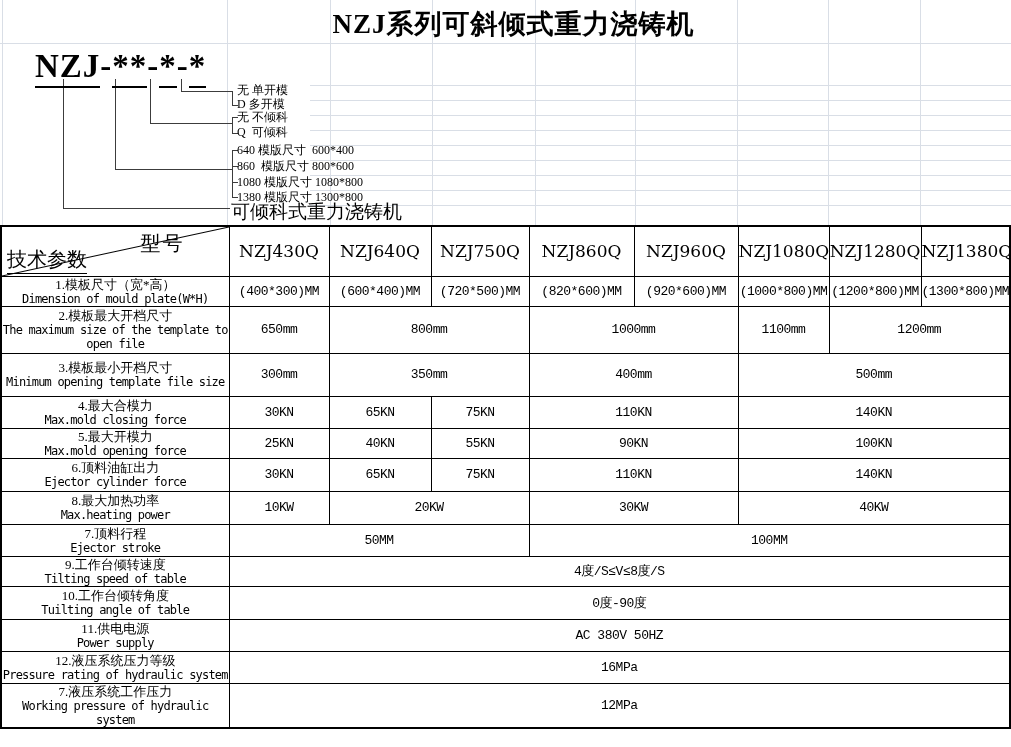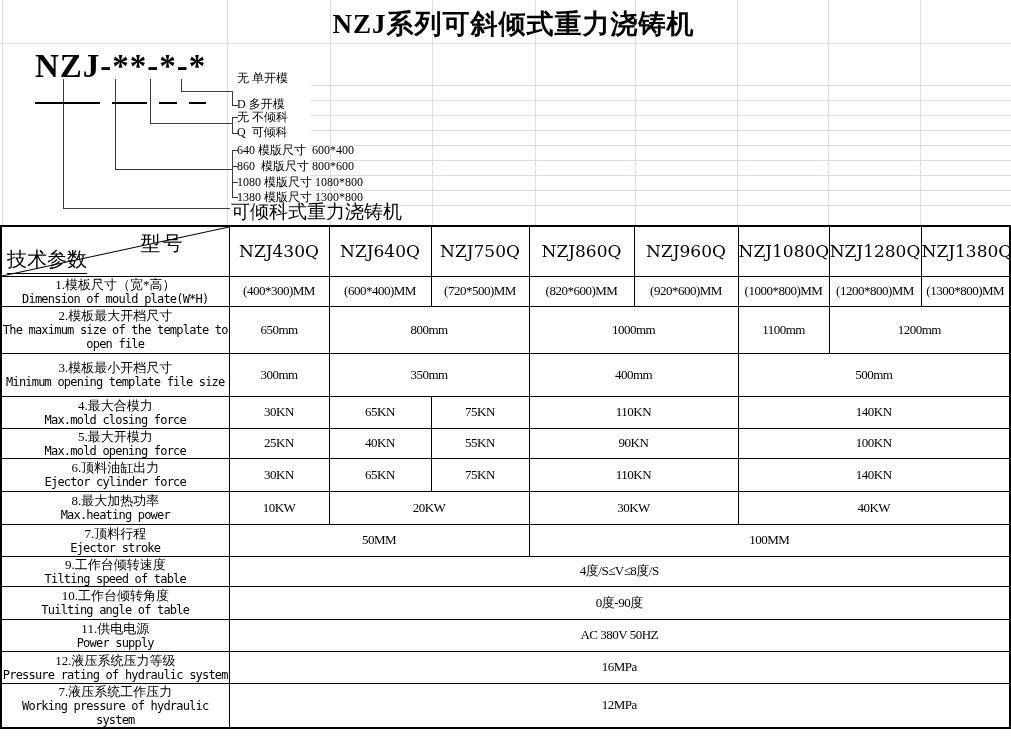--- a/index.html
+++ b/index.html
@@ -8,21 +8,21 @@
   
   .gl{position:absolute;background:#d9dee6;z-index:0;}
   .gl.v{width:1px;top:0;height:225px;}
   .gl.h{height:1px;}
   
   .title{position:absolute;left:8px;top:6px;width:1011px;text-align:center;
          font-size:27px;font-weight:700;letter-spacing:1px;z-index:2;}
   
   .model-code{position:absolute;left:35px;top:48px;font-size:33px;font-weight:700;
               letter-spacing:1px;z-index:2;}
-  .model-code .u{border-bottom:2px solid #000;padding-bottom:18px;}
+  .model-code .u{border-bottom:2px solid #000;padding-bottom:2px;}
   
   .dline{position:absolute;background:#3c3c3c;z-index:1;}
   
   .dlabel{position:absolute;left:237px;font-size:12px;line-height:13px;white-space:pre;
           font-family:"Liberation Serif",serif;z-index:2;}
   .dlabel-big{position:absolute;left:231px;top:202px;font-size:19px;line-height:20px;
           white-space:pre;z-index:2;}
   
   table.spec{position:absolute;left:0;top:225px;width:1011px;border-collapse:collapse;
              table-layout:fixed;z-index:3;background:#fff;}
@@ -49,21 +49,21 @@
   .c-top{position:absolute;top:3px;right:44px;font-size:20px;font-weight:400;letter-spacing:2px;}
   .c-bottom{position:absolute;bottom:2px;left:5px;font-size:20px;font-weight:400;
             border-bottom:1px solid #000;}
   th.model-th{font-size:17px;font-weight:400;font-family:"DejaVu Serif",serif;
               white-space:nowrap;text-align:center;}
   td.label-cell{text-align:center;vertical-align:middle;padding:1px 2px;}
   td.label-cell .zh{font-size:13px;line-height:15px;font-family:"Liberation Serif",serif;}
   td.label-cell .en{font-size:12px;line-height:14px;letter-spacing:-0.8px;
                     font-family:"DejaVu Sans Mono",monospace;}
   td.val{text-align:center;vertical-align:middle;font-size:13px;white-space:nowrap;
-         font-family:Liberation Serif, serif;letter-spacing:-0.5px;}
+         font-family:Liberation Mono, monospace;letter-spacing:-0.5px;}
 </style>
 </head>
 <body>
 
 <div class="page">
 
   <div class="gl v" style="left:2px;"></div>
   <div class="gl v" style="left:227px;"></div>
   <div class="gl v" style="left:330px;"></div>
   <div class="gl v" style="left:432px;"></div>
@@ -99,21 +99,21 @@
   <div class="dline" style="left:232px;top:105px;width:6px;height:1px;"></div>
   <div class="dline" style="left:232px;top:117px;width:1px;height:17px;"></div>
   <div class="dline" style="left:232px;top:117px;width:6px;height:1px;"></div>
   <div class="dline" style="left:232px;top:133px;width:6px;height:1px;"></div>
   <div class="dline" style="left:232px;top:150px;width:1px;height:48px;"></div>
   <div class="dline" style="left:232px;top:150px;width:6px;height:1px;"></div>
   <div class="dline" style="left:232px;top:166px;width:6px;height:1px;"></div>
   <div class="dline" style="left:232px;top:182px;width:6px;height:1px;"></div>
   <div class="dline" style="left:232px;top:197px;width:6px;height:1px;"></div>
 
-  <div class="dlabel" style="top:72px;">无 单开模</div>
+  <div class="dlabel" style="top:84px;">无 单开模</div>
   <div class="dlabel" style="top:98px;">D 多开模</div>
   <div class="dlabel" style="top:111px;">无 不倾科</div>
   <div class="dlabel" style="top:126px;">Q  可倾科</div>
   <div class="dlabel" style="top:144px;">640 模版尺寸  600*400</div>
   <div class="dlabel" style="top:160px;">860  模版尺寸 800*600</div>
   <div class="dlabel" style="top:176px;">1080 模版尺寸 1080*800</div>
   <div class="dlabel" style="top:191px;">1380 模版尺寸 1300*800</div>
   <div class="dlabel-big">可倾科式重力浇铸机</div>
 
   <table class="spec">

